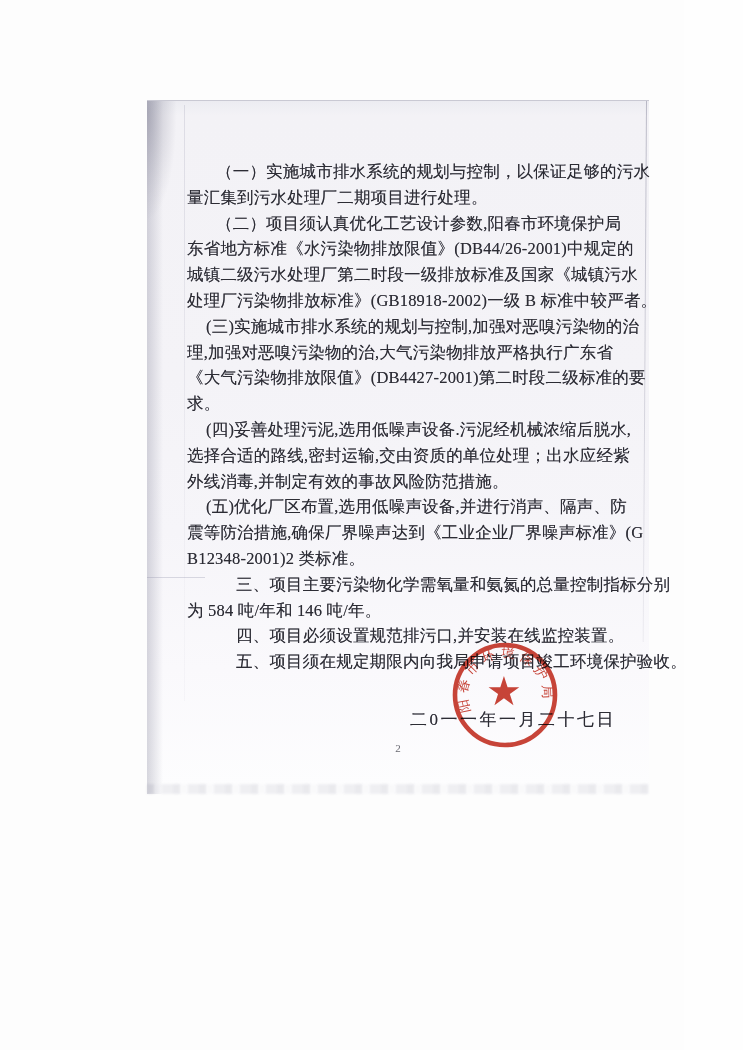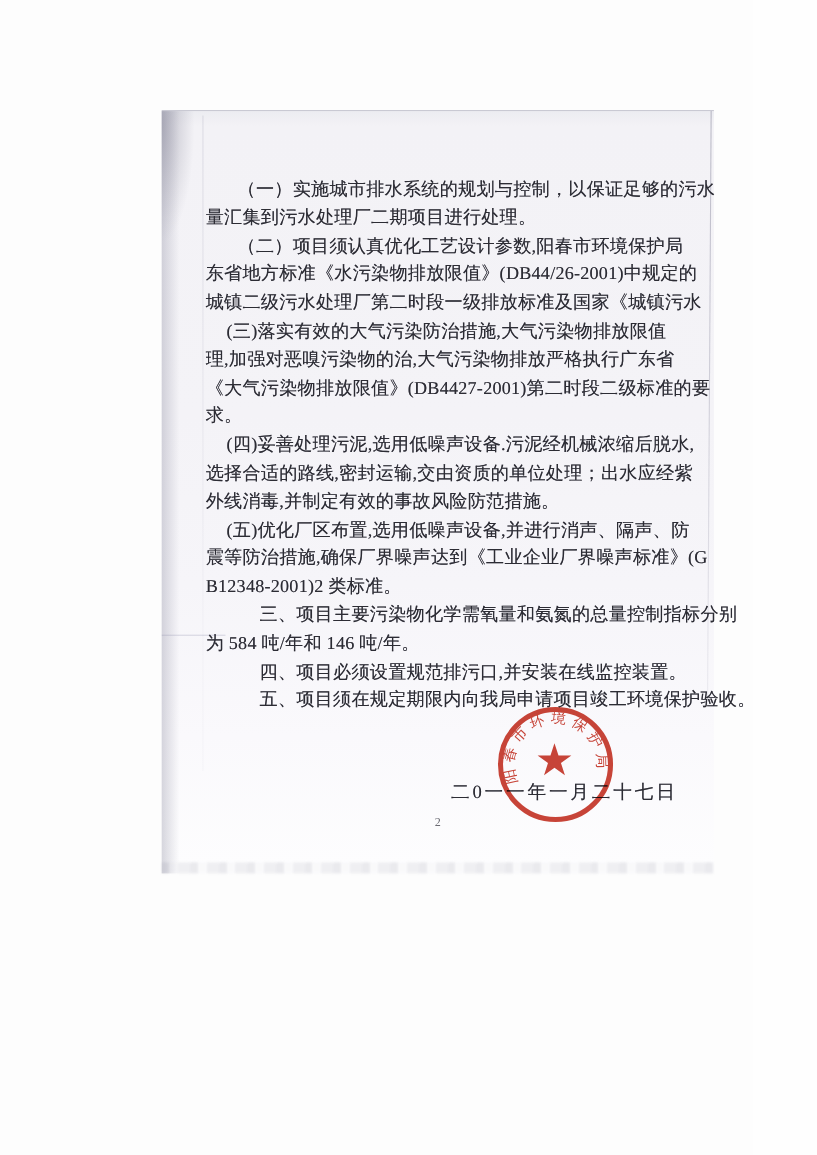--- a/index.html
+++ b/index.html
@@ -81,21 +81,22 @@
     <div class="crease-h"></div>
     <div class="edge-bottom"></div>
   </div>
 
   <div class="doc-text">
     <div class="doc-line in-full">（一）实施城市排水系统的规划与控制，以保证足够的污水</div>
     <div class="doc-line">量汇集到污水处理厂二期项目进行处理。</div>
     <div class="doc-line in-full">（二）项目须认真优化工艺设计参数,阳春市环境保护局</div>
     <div class="doc-line">东省地方标准《水污染物排放限值》(DB44/26-2001)中规定的</div>
     <div class="doc-line">城镇二级污水处理厂第二时段一级排放标准及国家《城镇污水</div>
-    <div class="doc-line in-half">(三)落实有效的大气污染防治措施,大气污染物排放限值</div>
+    <div class="doc-line">处理厂污染物排放标准》(GB18918-2002)一级 B 标准中较严者。</div>
+    <div class="doc-line in-half">(三)实施城市排水系统的规划与控制,加强对恶嗅污染物的治</div>
     <div class="doc-line">理,加强对恶嗅污染物的治,大气污染物排放严格执行广东省</div>
     <div class="doc-line">《大气污染物排放限值》(DB4427-2001)第二时段二级标准的要</div>
     <div class="doc-line">求。</div>
     <div class="doc-line in-half">(四)妥善处理污泥,选用低噪声设备.污泥经机械浓缩后脱水,</div>
     <div class="doc-line">选择合适的路线,密封运输,交由资质的单位处理；出水应经紫</div>
     <div class="doc-line">外线消毒,并制定有效的事故风险防范措施。</div>
     <div class="doc-line in-half">(五)优化厂区布置,选用低噪声设备,并进行消声、隔声、防</div>
     <div class="doc-line">震等防治措施,确保厂界噪声达到《工业企业厂界噪声标准》(G</div>
     <div class="doc-line">B12348-2001)2 类标准。</div>
     <div class="doc-line in-num">三、项目主要污染物化学需氧量和氨氮的总量控制指标分别</div>

